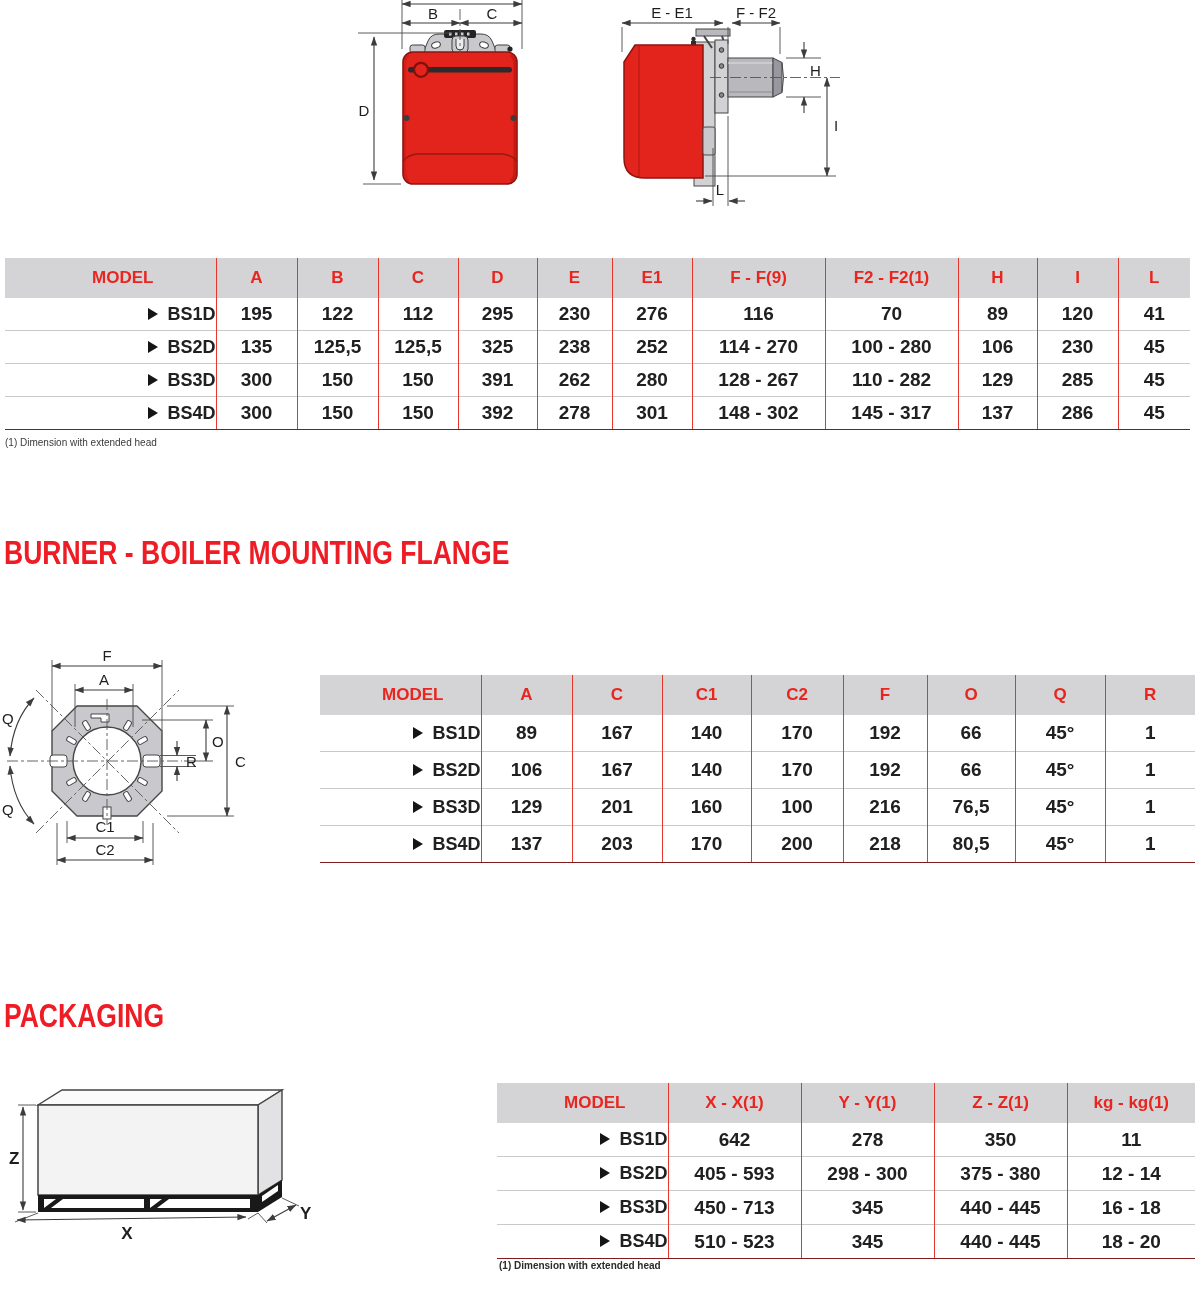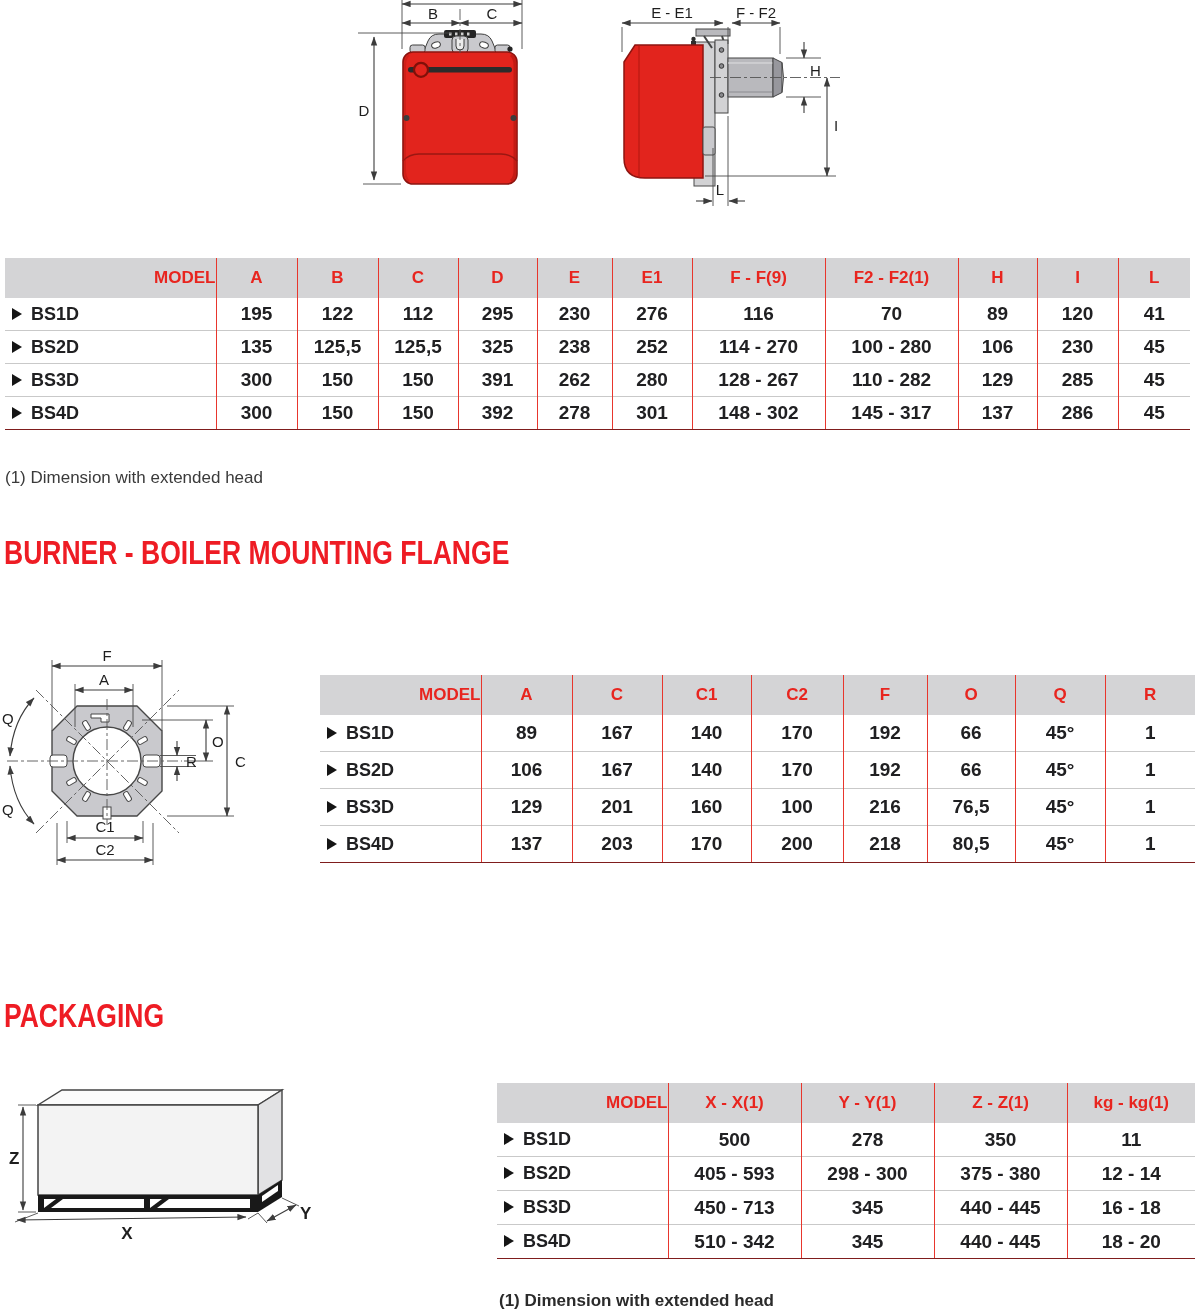--- a/index.html
+++ b/index.html
@@ -8,38 +8,38 @@
 
   
   .dim-table { position:absolute; border-collapse:collapse; table-layout:fixed; }
   .dim-table th { background:#d4d4d6; color:#e8251f; font-size:17px; font-weight:700;
                   height:40px; text-align:center; padding:0; }
   .dim-table td { font-size:19px; font-weight:600; color:#202022; text-align:center;
                   height:32px; padding:0; background:#fff; }
   .dim-table th:not(:first-child), .dim-table td:not(:first-child) { border-left:1px solid #e8362d; }
   .dim-table tbody tr + tr td { border-top:1px solid #c9c9c9; }
   .dim-table tbody tr:last-child td { border-bottom:1px solid #7f1d1d; }
-  .dim-table th.model-h { text-align:right; padding-left:25px; }
-  .dim-table td.model-c { text-align:left; padding-left:7px; font-weight:700; font-size:18px; }
+  .dim-table th.model-h { text-align:center; padding-left:25px; }
+  .dim-table td.model-c { text-align:right; padding-left:7px; font-weight:700; font-size:18px; }
   .t1 { left:5px;   top:258px;  width:1185px; }
   .t2 { left:320px; top:675px;  width:875px; }
   .t2 td { height:36px; }
   .t3 { left:497px; top:1083px; width:698px; }
   .t3 td { height:33px; }
   .tri { display:inline-block; width:0; height:0; border-left:10px solid #151515;
          border-top:6px solid transparent; border-bottom:6px solid transparent;
          margin-right:9px; vertical-align:middle; position:relative; top:-1px; }
 
   
   .section-title { position:absolute; color:#ee1c24; font-weight:800; font-size:34px;
                    line-height:1; letter-spacing:0; white-space:nowrap;
                    transform:scaleX(0.78); transform-origin:left center; }
   .title-flange { left:4px; top:535px; }
   .title-pack   { left:4px; top:998px; }
-  .footnote { position:absolute; font-size:17px; color:#3a3a3a;margin-top:31px; }
+  .footnote { position:absolute; font-size:10px; color:#3a3a3a; }
   .fn1 { left:5px;   top:437px; font-weight:400; }
   .fn2 { left:499px; top:1260px; font-weight:600; color:#2b2b2b; }
 
   
   .fig { position:absolute; }
   .dl { stroke:#3c3c3c; stroke-width:1.1; fill:none; }
   .xl { stroke:#4a4a4a; stroke-width:0.9; fill:none; }
   .cl { stroke:#555; stroke-width:0.9; fill:none; stroke-dasharray:11 3 3 3; }
   .fig text { font-family:"Liberation Sans", sans-serif; font-size:15px; fill:#1e1e1e; }
   .fig text.big { font-size:17px; font-weight:700; }
@@ -428,42 +428,42 @@
         <th class="model-h">MODEL</th>
         <th>X - X(1)</th>
         <th>Y - Y(1)</th>
         <th>Z - Z(1)</th>
         <th>kg - kg(1)</th>
       </tr>
     </thead>
     <tbody>
       <tr>
         <td class="model-c"><span class="tri"></span><span>BS1D</span></td>
-        <td>500</td>
+        <td>642</td>
         <td>278</td>
         <td>350</td>
         <td>11</td>
       </tr>
       <tr>
         <td class="model-c"><span class="tri"></span><span>BS2D</span></td>
         <td>405 - 593</td>
         <td>298 - 300</td>
         <td>375 - 380</td>
         <td>12 - 14</td>
       </tr>
       <tr>
         <td class="model-c"><span class="tri"></span><span>BS3D</span></td>
         <td>450 - 713</td>
         <td>345</td>
         <td>440 - 445</td>
         <td>16 - 18</td>
       </tr>
       <tr>
         <td class="model-c"><span class="tri"></span><span>BS4D</span></td>
-        <td>510 - 342</td>
+        <td>510 - 523</td>
         <td>345</td>
         <td>440 - 445</td>
         <td>18 - 20</td>
       </tr>
     </tbody>
   </table>
 
   <div class="footnote fn2">(1) Dimension with extended head</div>
 
 </div>

